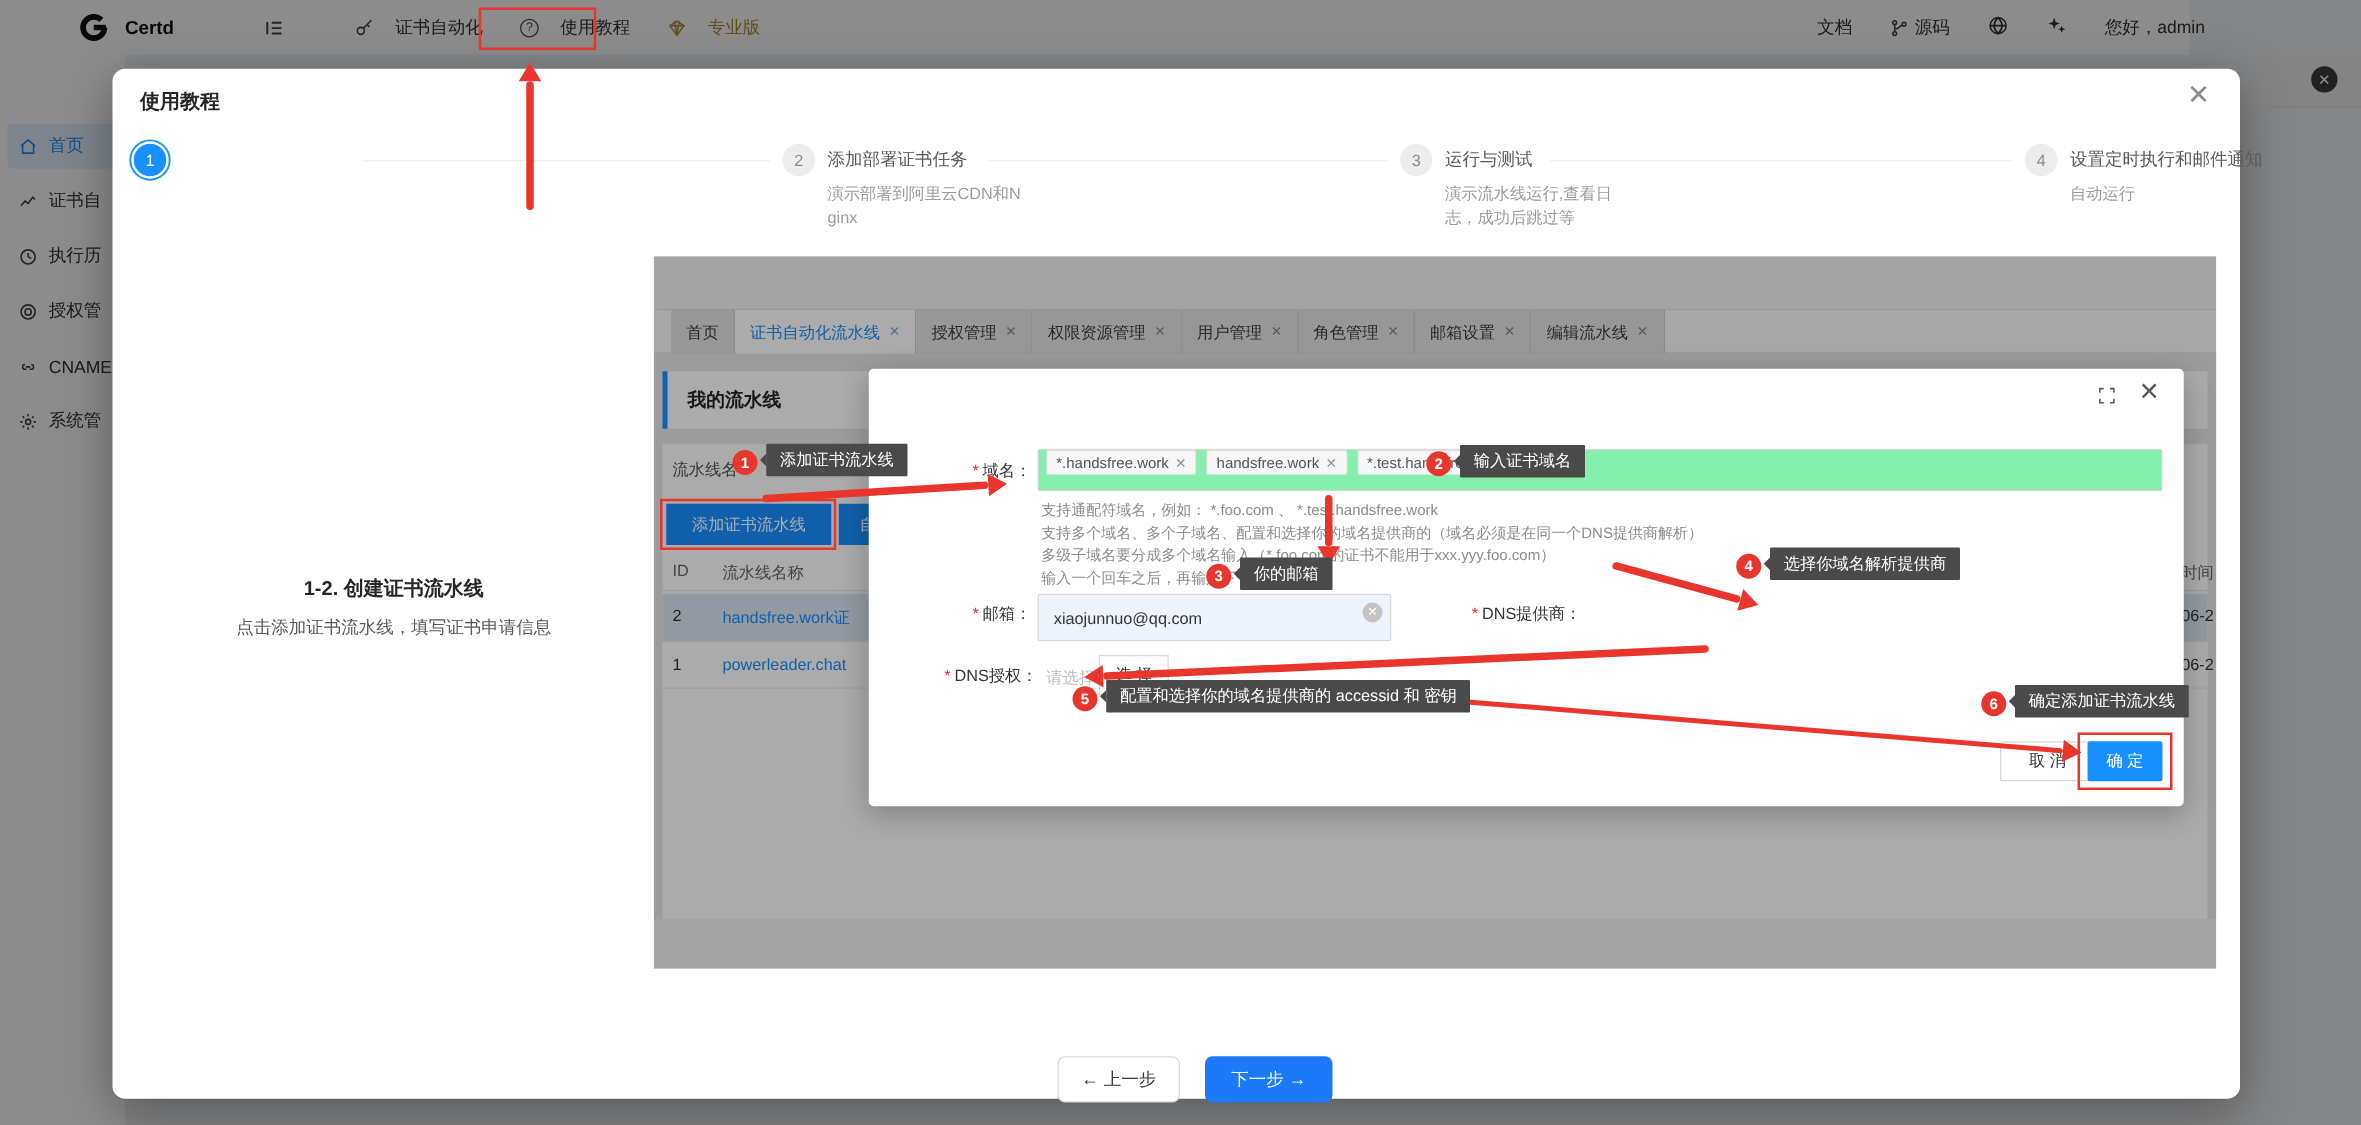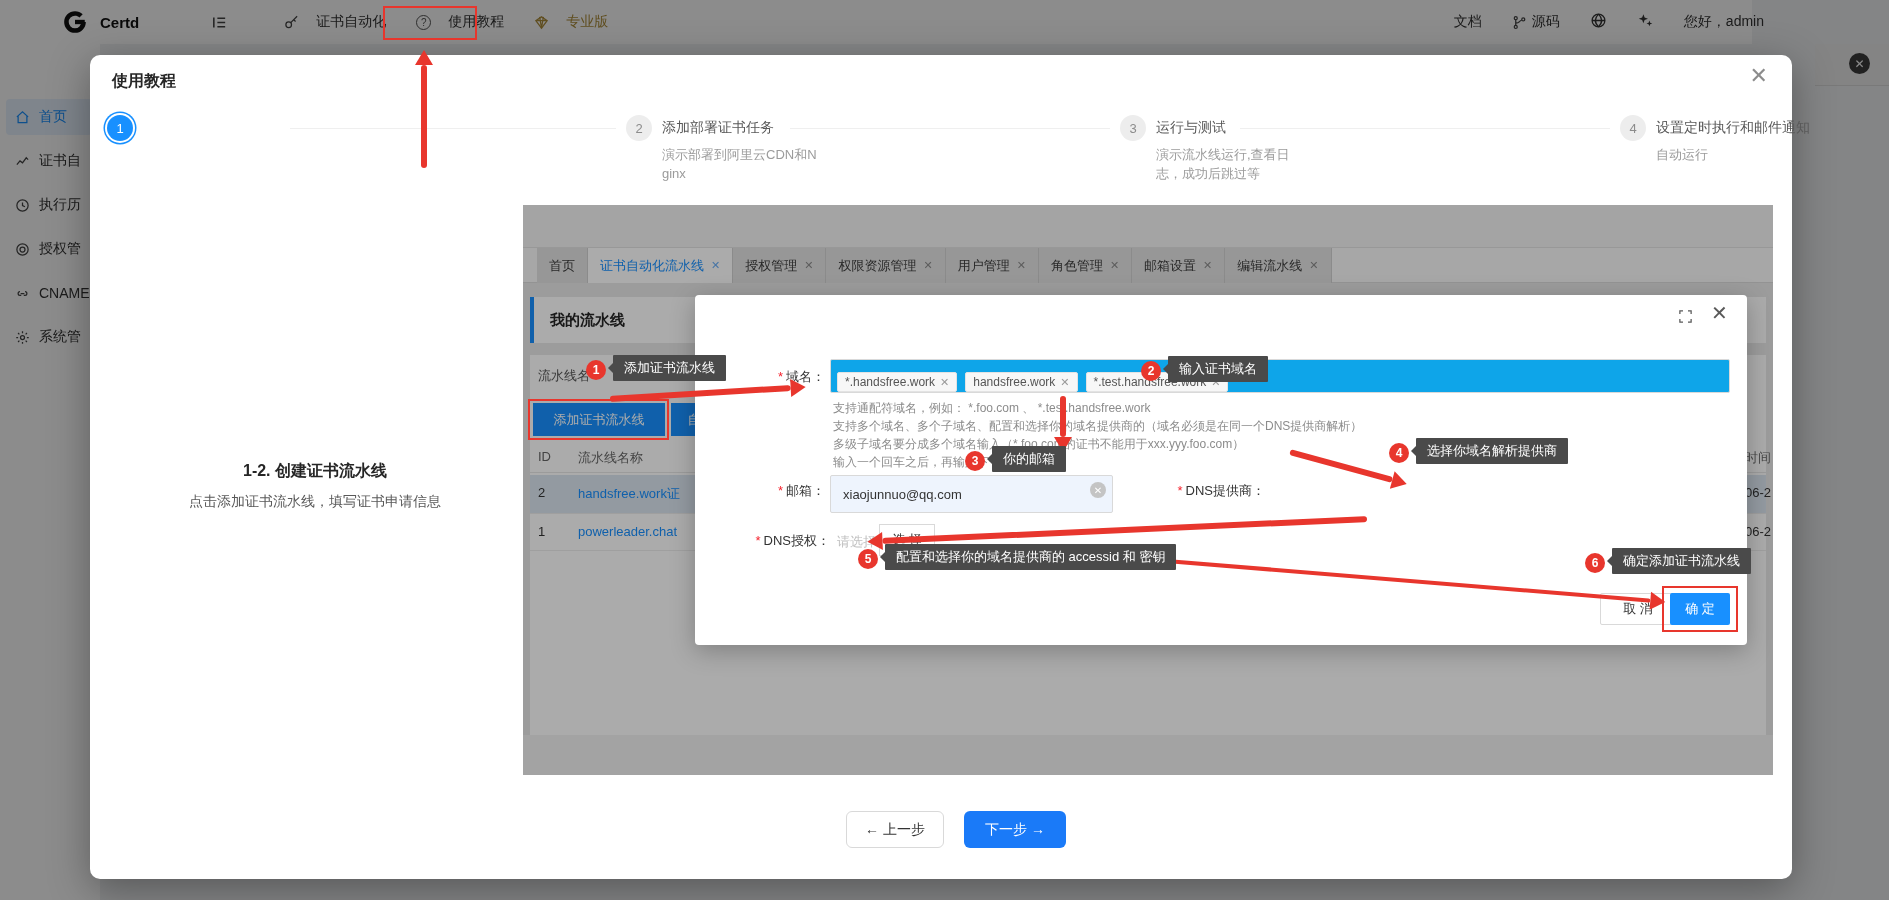--- a/index.html
+++ b/index.html
@@ -48,21 +48,21 @@
   .step.active .step-circle { background:var(--blue); color:#fff;
     box-shadow:0 0 0 2px #fff, 0 0 0 3.5px var(--blue); }
   .step-texts { margin-left:10px; padding-top:4px; }
   .step-label { font-size:14px; color:#595959; white-space:nowrap; }
   .step.active .step-label { color:#262626; }
   .step-desc { margin-top:8px; width:158px; font-size:13px; line-height:19px; color:#9b9b9b; word-break:break-all; }
   .step-conn { position:absolute; top:73px; height:1px; background:#efefef; }
   .lp-heading { position:absolute; left:60px; top:406px; width:330px; text-align:center;
     font-size:16px; font-weight:bold; color:#262626; }
   .lp-desc { position:absolute; left:40px; top:438px; width:370px; text-align:center; font-size:14px; color:#595959; }
-  .dlg-footer { position:absolute; left:756px; top:756px; display:flex; gap:20px; }
+  .dlg-footer { position:absolute; left:756px; top:790px; display:flex; gap:20px; }
   .btn-prev { width:98px; height:37px; border:1px solid #d9d9d9; border-radius:6px; background:#fff;
     font-size:14px; color:#333; display:flex; align-items:center; justify-content:center; cursor:pointer; }
   .btn-next { width:102px; height:37px; border:none; border-radius:6px; background:#1a7af8; color:#fff;
     font-size:14px; display:flex; align-items:center; justify-content:center; cursor:pointer; }
 
   
   #inner { position:absolute; left:433px; top:150px; width:1250px; height:570px; overflow:hidden; background:#eaeaea; }
   .band-top { position:absolute; left:0; top:0; width:1250px; height:43px; background:#f5f5f5; border-bottom:1px solid #e3e3e3; }
   .tabbar { position:absolute; left:0; top:43px; width:1250px; height:35px; background:#fafafa;
     display:flex; padding-left:14px; border-bottom:1px solid #dcdcdc; }
@@ -95,21 +95,21 @@
   #inner-scrim { position:absolute; left:0; top:0; width:1250px; height:570px; background:rgba(0,0,0,0.33); z-index:2; }
 
   
   #modal { position:absolute; left:172px; top:90px; width:1052px; height:350px; background:#fff;
     border-radius:4px; box-shadow:0 6px 24px rgba(0,0,0,.25); z-index:3; }
   .m-full { position:absolute; left:983px; top:14px; color:#595959; cursor:pointer; }
   .m-close { position:absolute; left:1016px; top:6px; font-size:20px; color:#595959; cursor:pointer; }
   .f-label { position:absolute; text-align:right; font-size:13px; color:#333; white-space:nowrap; }
   .f-label .star { color:#f5222d; margin-right:3px; }
   .domain-input { position:absolute; left:135px; top:64px; width:900px; height:34px; border:1px solid #d9d9d9;
-    border-radius:2px; display:flex; align-items:flex-end; gap:8px; padding:0 6px; background:#0ea5e9; }
+    border-radius:2px; display:flex; align-items:flex-start; gap:8px; padding:0 6px; background:#86efac; }
   .tag { background:#f7f7f7; border:1px solid #e3e3e3; border-radius:2px; font-size:12px; color:#555;
     padding:2px 7px; display:flex; align-items:center; gap:5px; white-space:nowrap; }
   .tag .x { color:#999; font-size:11px; cursor:pointer; }
   .help { position:absolute; left:138px; top:104px; font-size:12px; color:#8c8c8c; line-height:18px; }
   .email-input { position:absolute; left:135px; top:180px; width:283px; height:38px; background:#eef4fd;
     border:1px solid #d9d9d9; border-radius:2px; font-size:13px; color:#333; padding:0 26px 0 12px;
     font-family:"Liberation Sans","DejaVu Sans",sans-serif; }
   .email-clear { position:absolute; left:395px; top:187px; width:16px; height:16px; border-radius:50%;
     background:#c4c4c4; color:#fff; font-size:10px; display:flex; align-items:center; justify-content:center; cursor:pointer; }
   .provider-select { position:absolute; left:578px; top:180px; width:458px; height:30px; background:#fff;

